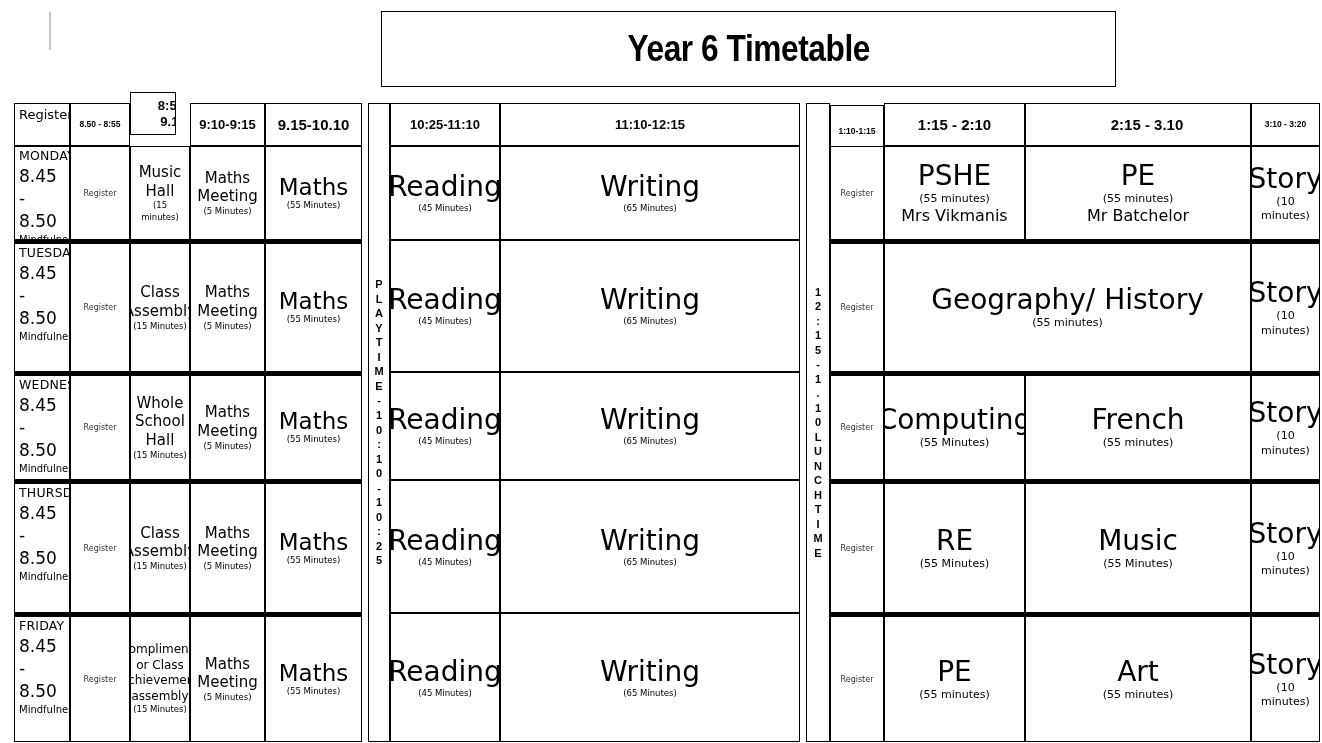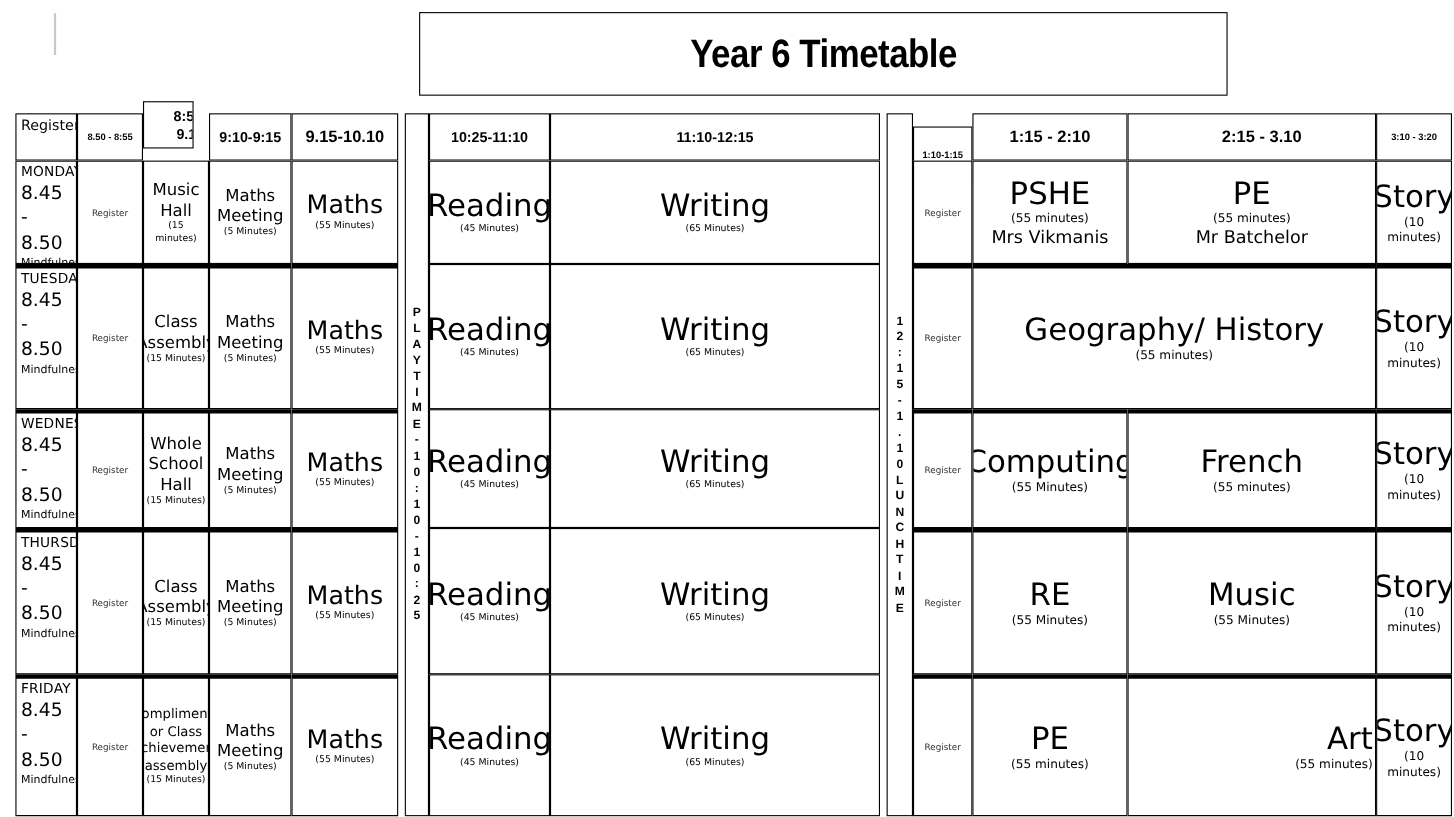--- a/index.html
+++ b/index.html
@@ -326,21 +326,21 @@
 L
 U
 N
 C
 H
 T
 I
 M
 E</div>
     </div>
-    <div class="cell" style="left: 830px; top: 115px; width: 54px; height: 53px;">
+    <div class="cell" style="left: 830px; top: 105px; width: 54px; height: 53px;">
       <div class="hdr-sm">1:10-1:15</div>
     </div>
     <div class="cell" style="left: 884px; top: 103px; width: 141px; height: 43px;">
       <div class="hdr-lg">1:15 - 2:10</div>
     </div>
     <div class="cell" style="left: 1025px; top: 103px; width: 226px; height: 43px; padding-left: 20px;">
       <div class="hdr-lg">2:15 - 3.10</div>
     </div>
     <div class="cell" style="left: 1251px; top: 103px; width: 69px; height: 43px;">
       <div class="hdr-sm">3:10 - 3:20</div>
@@ -403,21 +403,21 @@
       <div class="subj-lg hand">Story</div>
       <div class="dur-md hand">(10 minutes)</div>
     </div>
     <div class="cell thick-top" style="left: 830px; top: 613px; width: 54px; height: 129px;">
       <div class="tiny-reg hand">Register</div>
     </div>
     <div class="cell thick-top" style="left: 884px; top: 613px; width: 141px; height: 129px;">
       <div class="subj-lg hand">PE</div>
       <div class="dur-md hand">(55 minutes)</div>
     </div>
-    <div class="cell thick-top" style="left: 1025px; top: 613px; width: 226px; height: 129px; align-items: flex-end;">
+    <div class="cell thick-top" style="left: 1025px; top: 613px; width: 226px; height: 129px;">
       <div class="subj-lg hand">Art</div>
       <div class="dur-md hand">(55 minutes)</div>
     </div>
     <div class="cell thick-top" style="left: 1251px; top: 613px; width: 69px; height: 129px;">
       <div class="subj-lg hand">Story</div>
       <div class="dur-md hand">(10 minutes)</div>
     </div>
   </div>
 
 </body></html>

